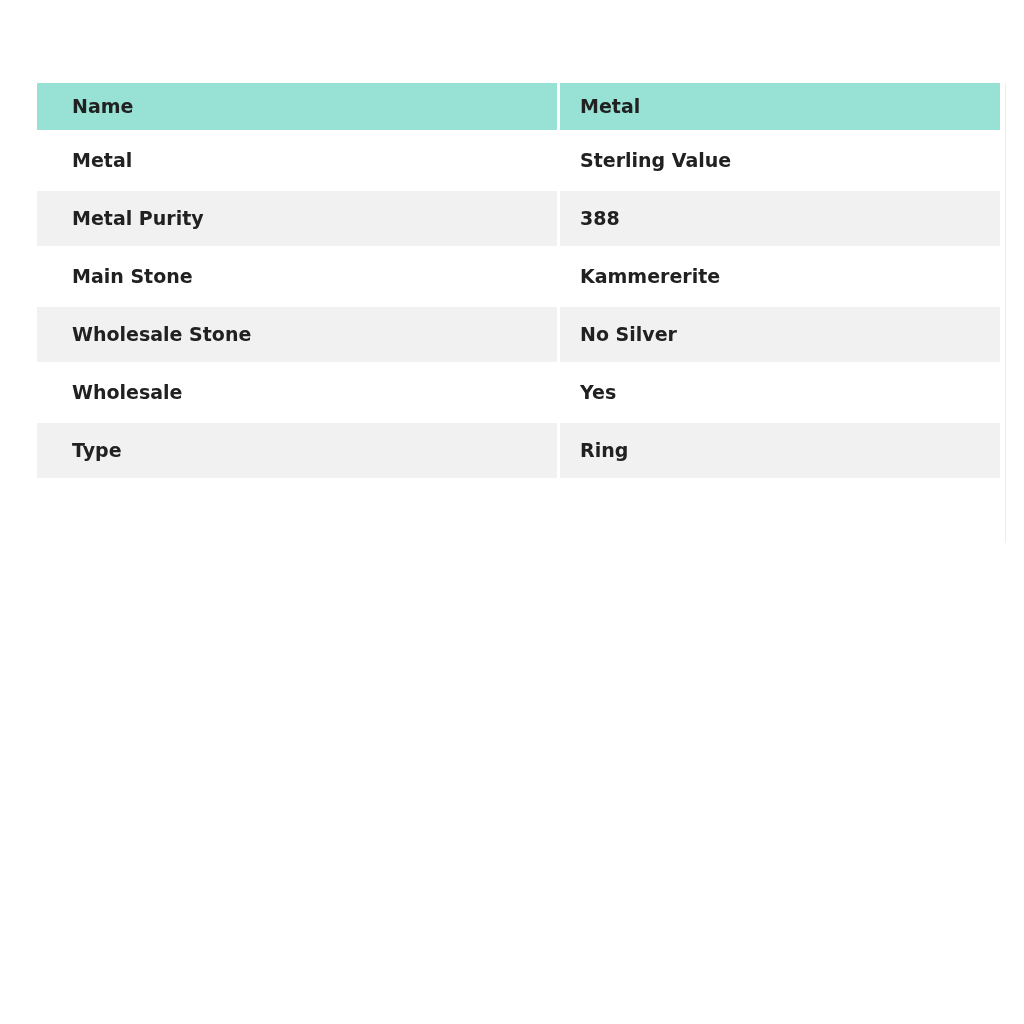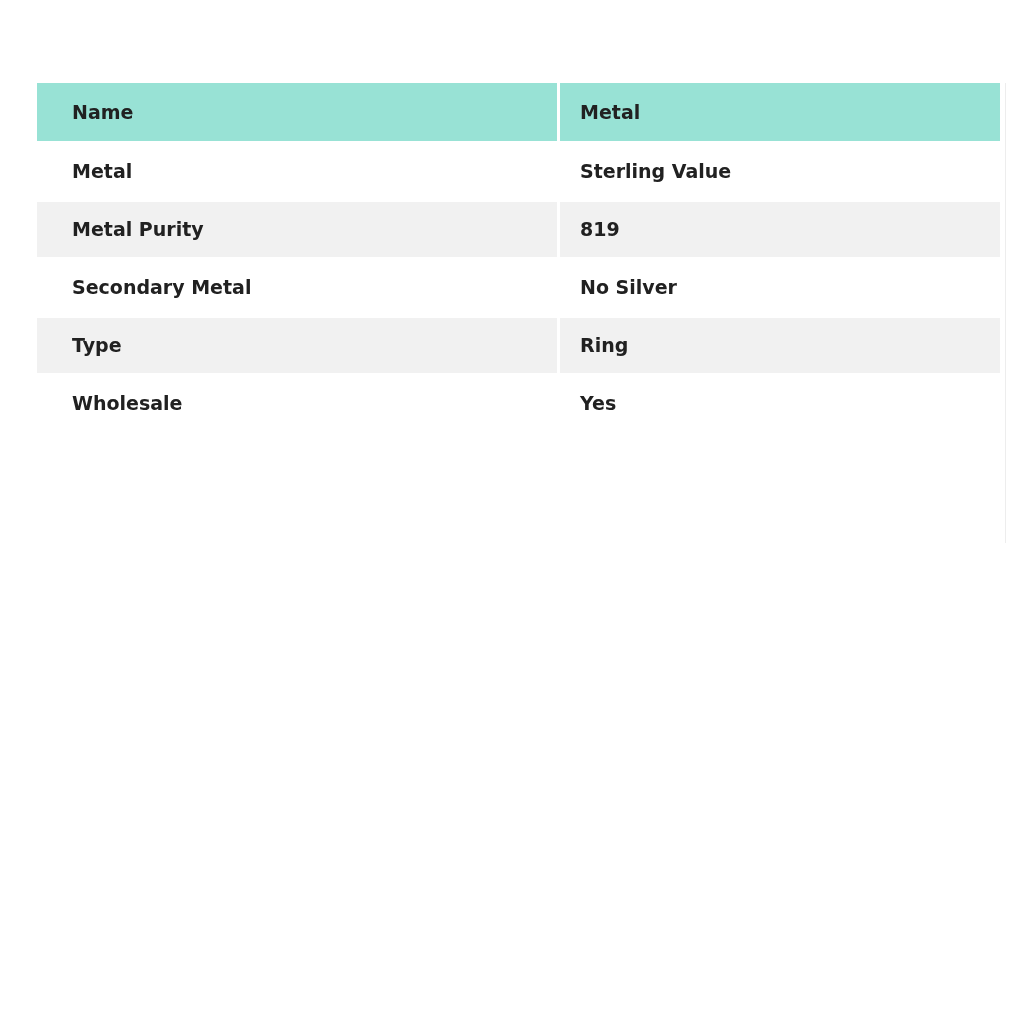--- a/index.html
+++ b/index.html
@@ -32,21 +32,21 @@
     vertical-align: middle;
     font-size: 19px;
     line-height: 1.2;
     color: var(--text-color, #212121);
     white-space: nowrap;
     overflow: hidden;
     padding: 0;
   }
   table.attrs th {
     background: var(--header-bg, #98e2d5);
-    height: 58px;
+    height: 47px;
     font-weight: 600;
   }
   table.attrs td {
     background: var(--row-bg, #ffffff);
     height: 55px;
     font-weight: 700;
   }
   table.attrs tbody tr:nth-child(even) td {
     background: var(--row-alt-bg, #f1f1f1);
   }
@@ -77,31 +77,35 @@
         <th class="col-value">Metal</th>
       </tr>
     </thead>
     <tbody id="attr-body">
         <tr>
           <td class="col-name">Metal</td>
           <td class="col-value">Sterling Value</td>
         </tr>
         <tr>
           <td class="col-name">Metal Purity</td>
-          <td class="col-value">819</td>
+          <td class="col-value">388</td>
         </tr>
         <tr>
-          <td class="col-name">Secondary Metal</td>
+          <td class="col-name">Main Stone</td>
+          <td class="col-value">Kammererite</td>
+        </tr>
+        <tr>
+          <td class="col-name">Wholesale Stone</td>
           <td class="col-value">No Silver</td>
+        </tr>
+        <tr>
+          <td class="col-name">Wholesale</td>
+          <td class="col-value">Yes</td>
         </tr>
         <tr>
           <td class="col-name">Type</td>
           <td class="col-value">Ring</td>
-        </tr>
-        <tr>
-          <td class="col-name">Wholesale</td>
-          <td class="col-value">Yes</td>
         </tr>
       </tbody>
   </table>
 </div>
 
 <div class="right-edge"></div>
 
 </body></html>

